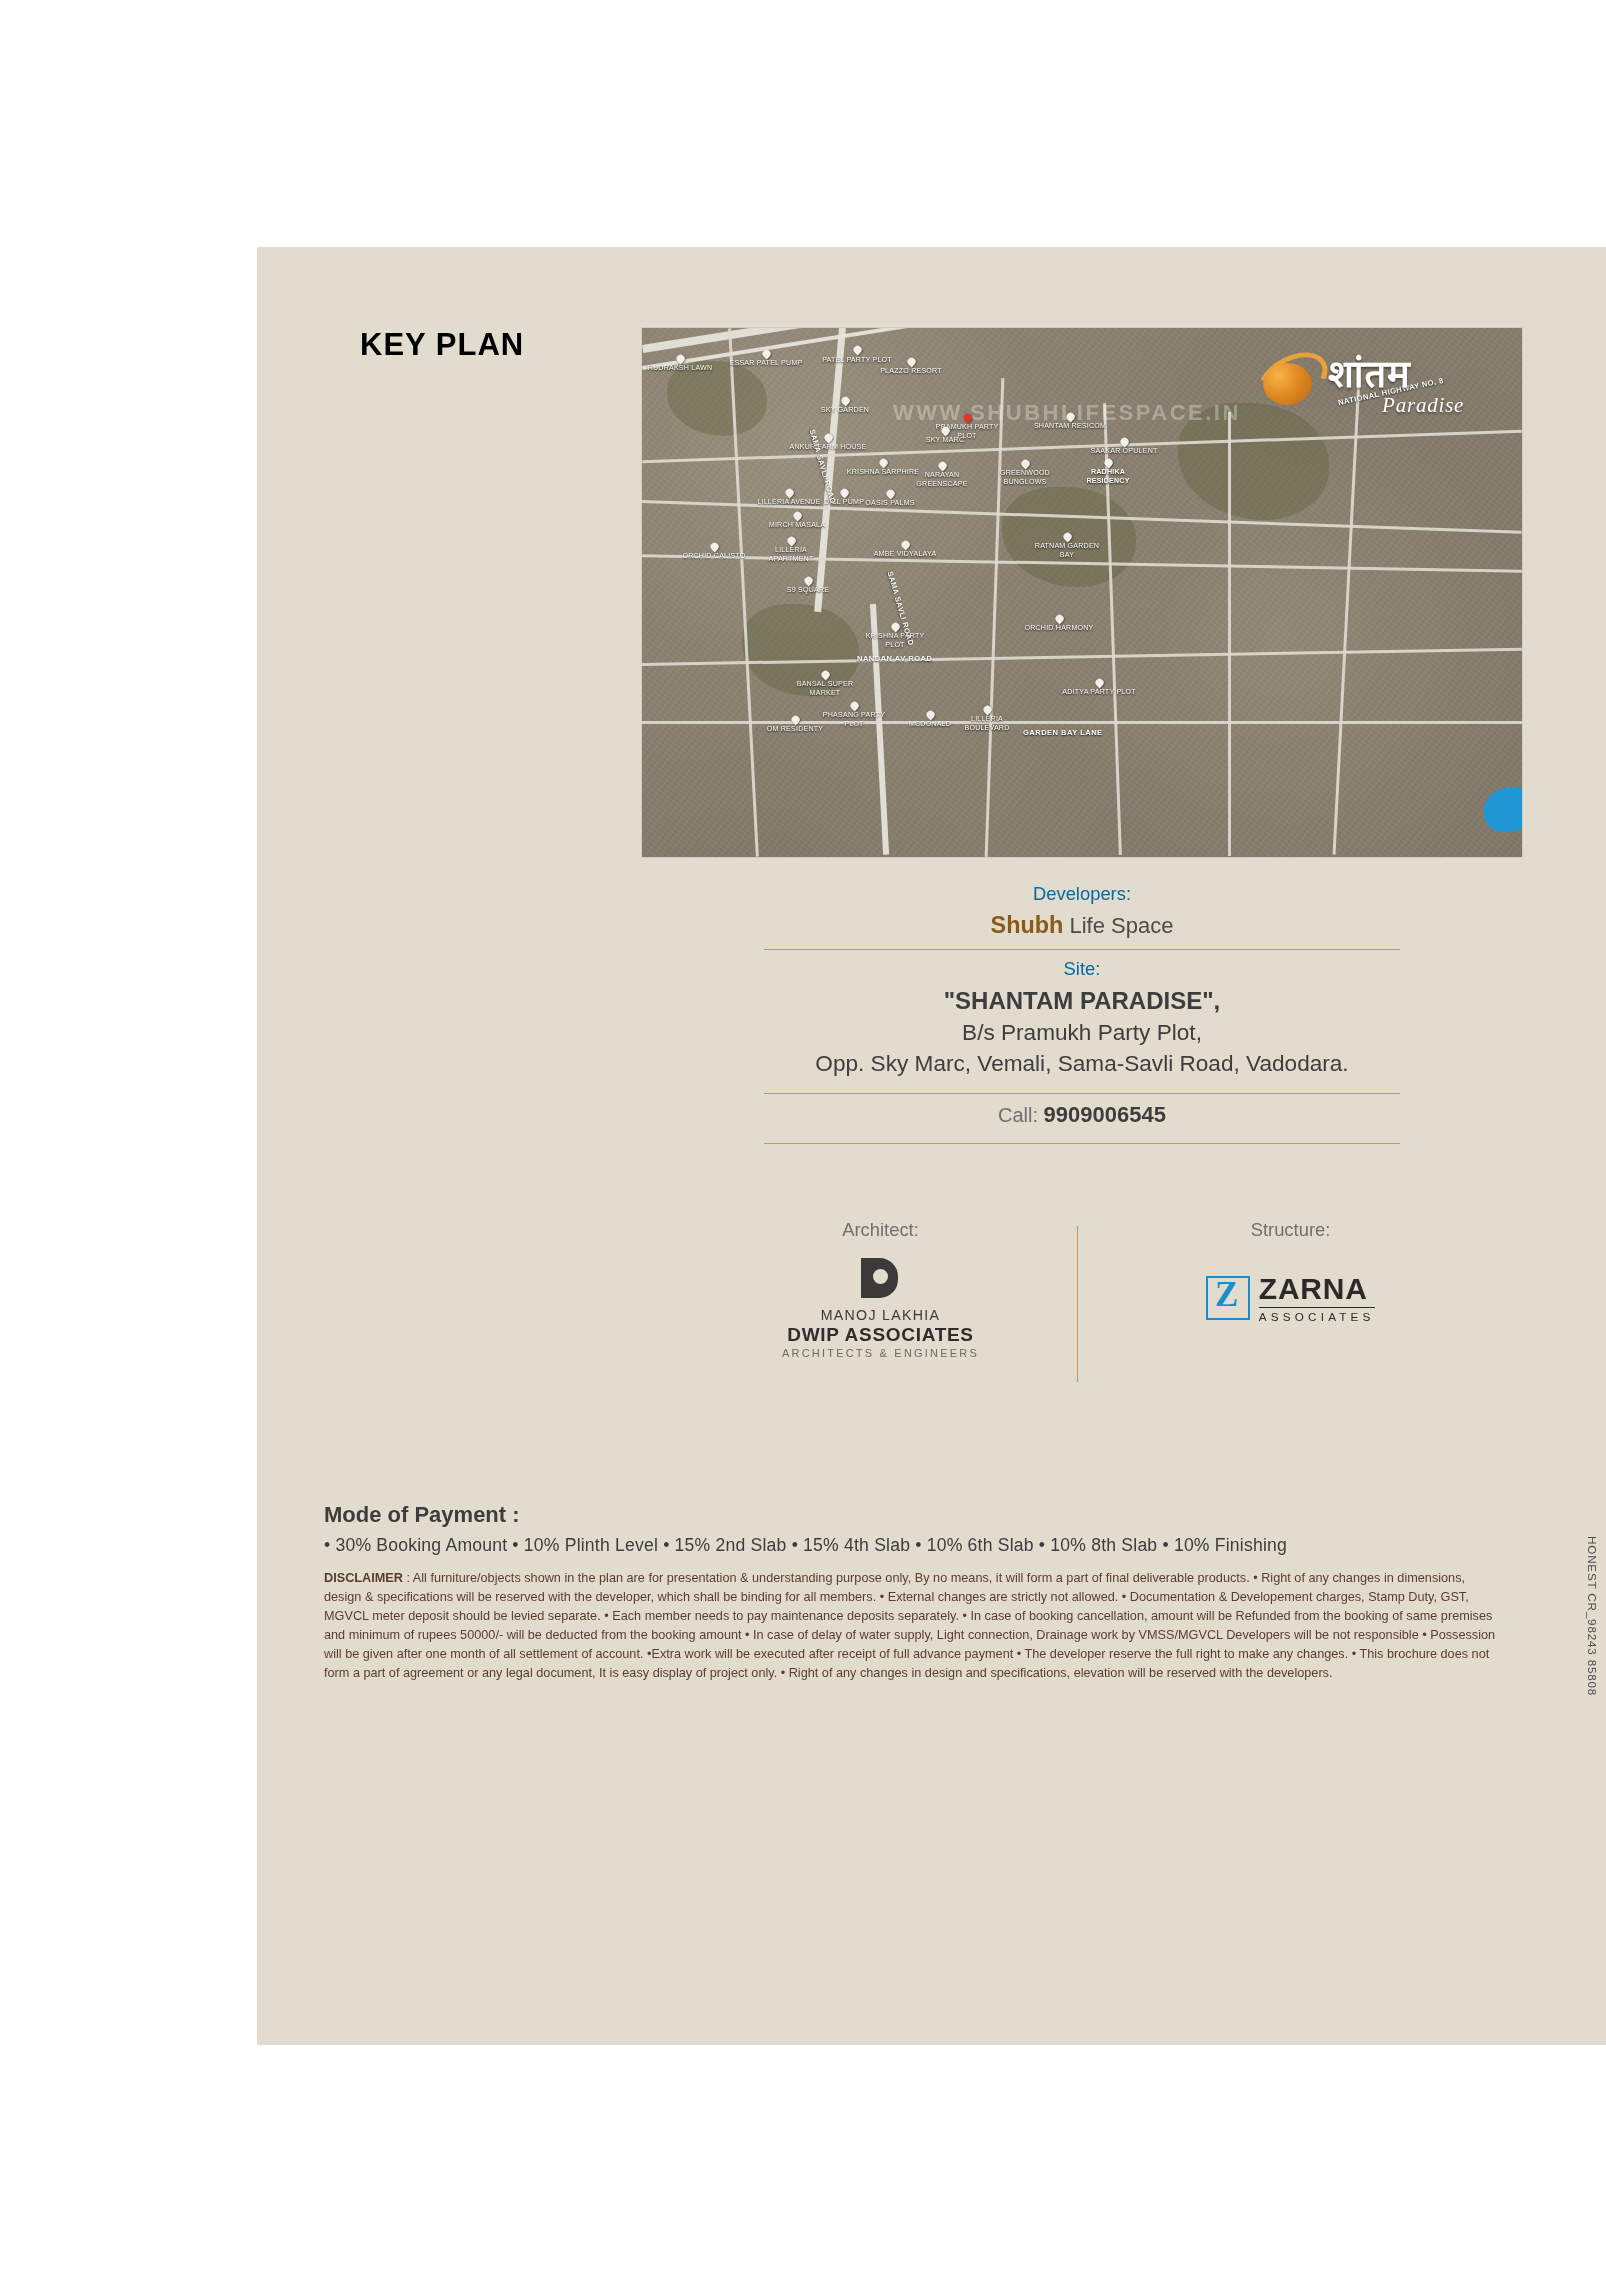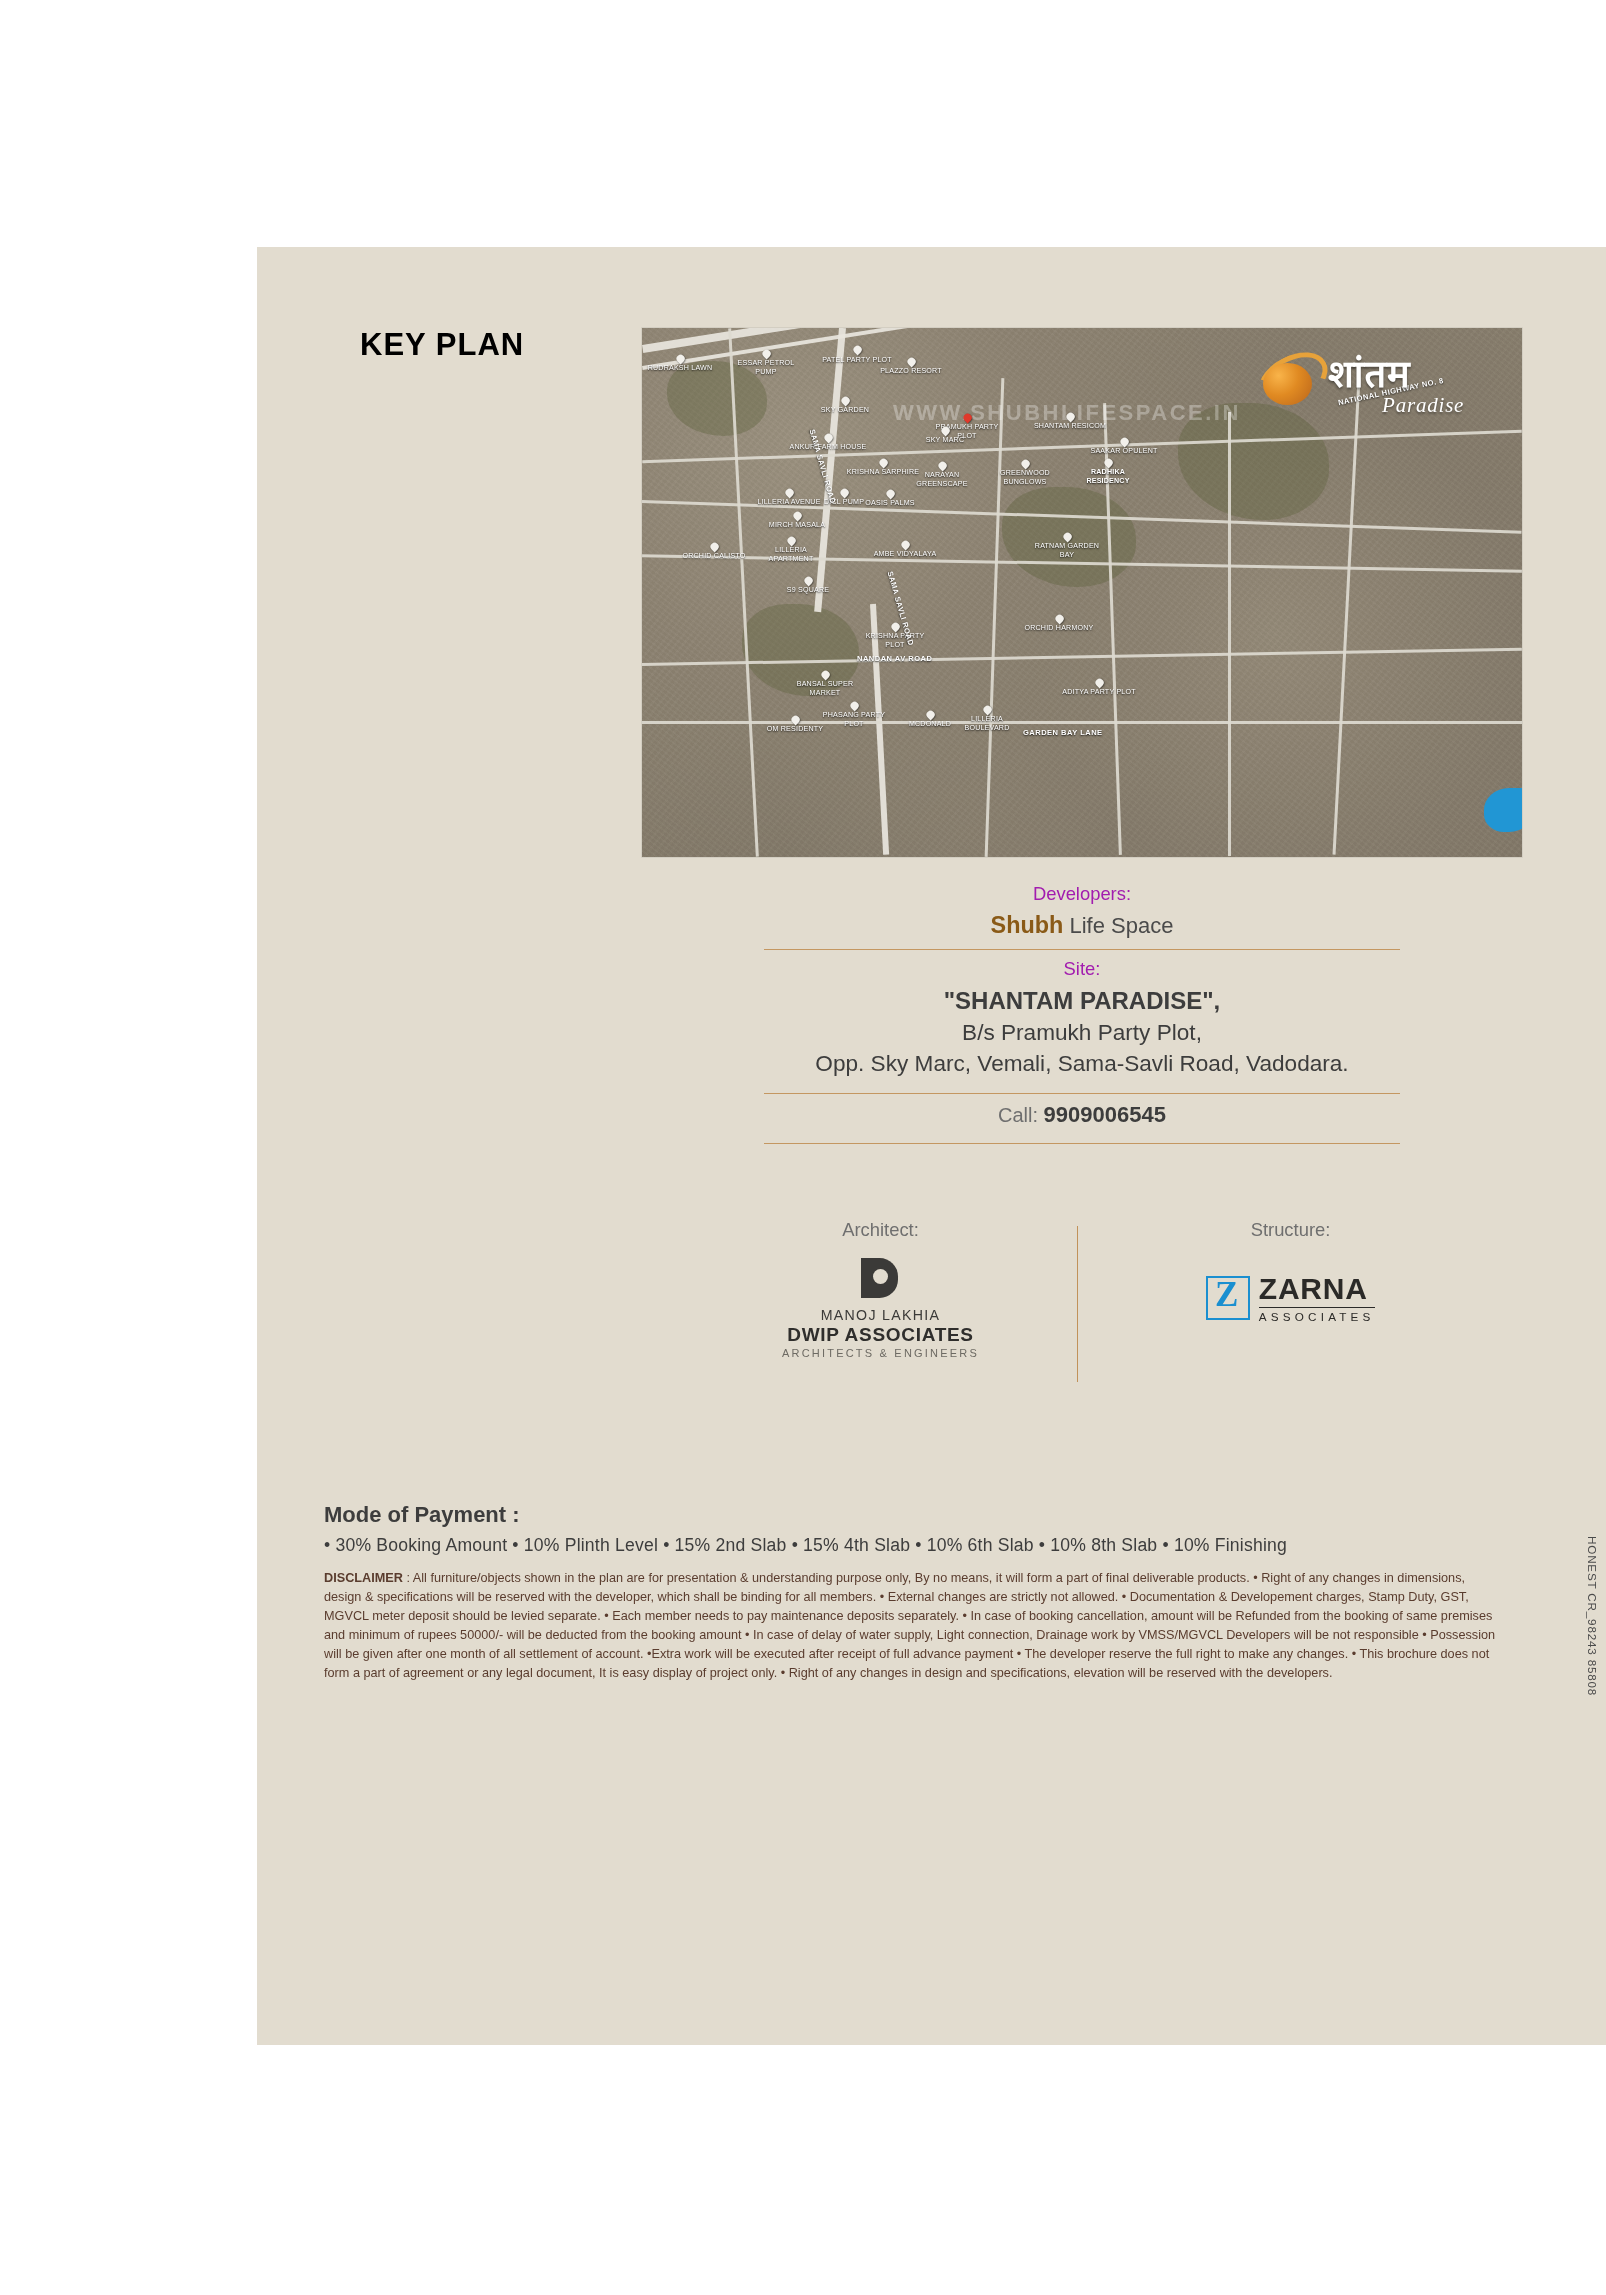--- a/index.html
+++ b/index.html
@@ -197,21 +197,21 @@
   .info {
     position: absolute;
     left: 385px;
     top: 636px;
     width: 880px;
     text-align: center;
     color: #4f4f4f;
   }
   .info .lbl {
     font-size: 18.4px;
-    color: #a21caf;
+    color: #0369a1;
     margin-bottom: 6.7px;
   }
   .info .dev-name {
     font-size: 22px;
     margin-bottom: 10px;
   }
   .info .dev-name b { color: #8a5a17; font-size: 23.4px; }
   .info .dev-name span { color: #4a4a4a; }
   .rule {
     height: 0.8px;
@@ -433,21 +433,21 @@
     <div class="road thin" style="left:586px;top:84px;width:3.3px;height:444px;"></div>
     <div class="road thin" style="left:703px;top:50px;width:3.3px;height:477px;transform:rotate(3deg);"></div>
     <div class="road thin" style="left:0;top:234px;width:880px;height:2.5px;transform:rotate(1deg);"></div>
     <div class="road thin" style="left:0;top:117px;width:880px;height:2.5px;transform:rotate(-2deg);"></div>
 
     <div class="watermark">WWW.SHUBHLIFESPACE.IN</div>
     <div class="water-blob"></div>
 
     <div id="poi-layer">
         <div class="poi" style="left: 38px; top: 27px;"><span class="pin"></span><span>RUDRAKSH LAWN</span></div>
-        <div class="poi" style="left: 124px; top: 22px;"><span class="pin"></span><span>ESSAR PETROL PUMP</span></div>
+        <div class="poi" style="left: 124px; top: 22px;"><span class="pin"></span><span>ESSAR PATEL PUMP</span></div>
         <div class="poi" style="left: 215px; top: 18.4px;"><span class="pin"></span><span>PATEL PARTY PLOT</span></div>
         <div class="poi" style="left: 269px; top: 30px;"><span class="pin"></span><span>PLAZZO RESORT</span></div>
         <div class="poi" style="left: 203px; top: 69px;"><span class="pin"></span><span>SKY GARDEN</span></div>
         <div class="poi red" style="left: 325px; top: 86px;"><span class="pin"></span><span>PRAMUKH PARTY PLOT</span></div>
         <div class="poi" style="left: 428px; top: 85px;"><span class="pin"></span><span>SHANTAM RESICOM</span></div>
         <div class="poi" style="left: 303px; top: 99px;"><span class="pin"></span><span>SKY MARC</span></div>
         <div class="poi" style="left: 186px; top: 106px;"><span class="pin"></span><span>ANKUR FARM HOUSE</span></div>
         <div class="poi" style="left: 482px; top: 110px;"><span class="pin"></span><span>SAAKAR OPULENT</span></div>
         <div class="poi" style="left: 241px; top: 131px;"><span class="pin"></span><span>KRISHNA SARPHIRE</span></div>
         <div class="poi" style="left: 300px; top: 134px;"><span class="pin"></span><span>NARAYAN GREENSCAPE</span></div>

